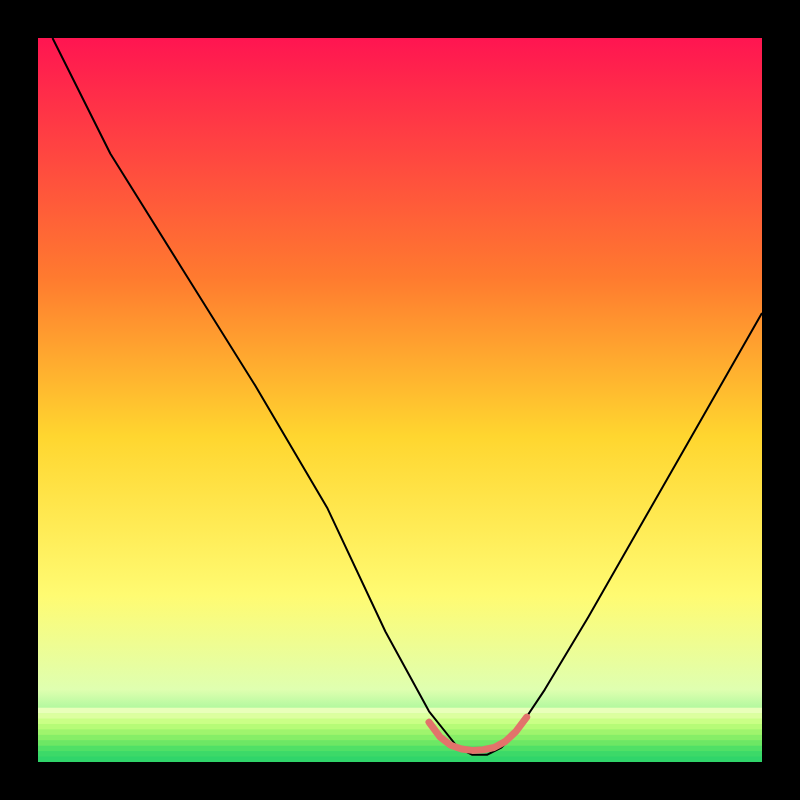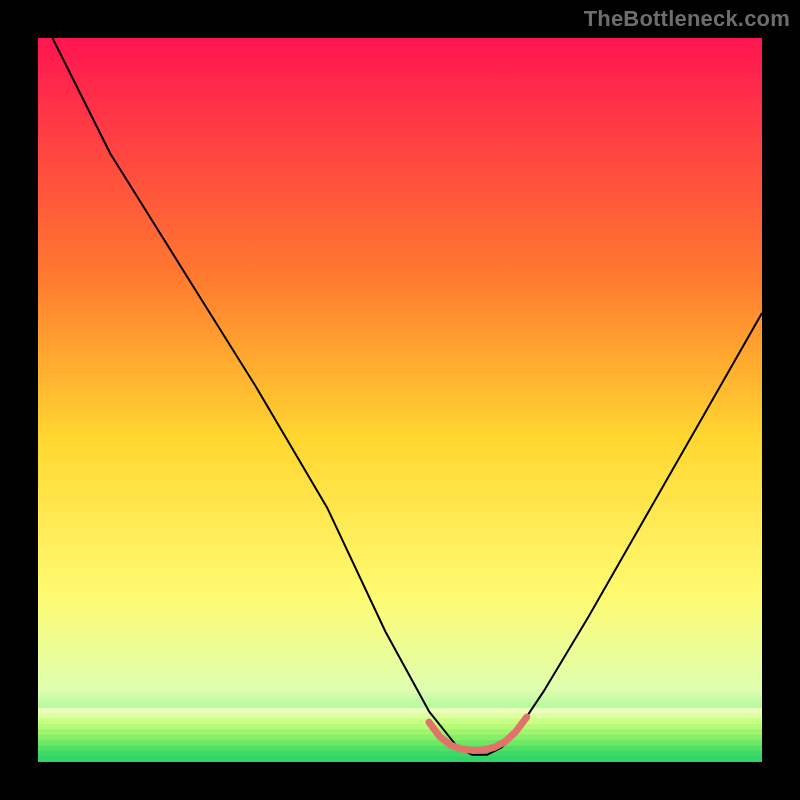--- a/index.html
+++ b/index.html
@@ -34,21 +34,20 @@
     font-weight: 600;
     letter-spacing: 0.2px;
   }
   svg { display: block; }
 </style>
 </head>
 <body>
 
 <div class="outer">
 
-  <div class="watermark">TheBottleneck.com</div>
 
   <div class="plot">
     <svg id="chart-svg" width="724" height="724" viewBox="0 0 724 724">
         <defs>
           <linearGradient id="bg-grad" x1="0" y1="0" x2="0" y2="1">
             <stop offset="0%" stop-color="#ff1551"></stop>
             <stop offset="33%" stop-color="#ff7a2f"></stop>
             <stop offset="55%" stop-color="#ffd62f"></stop>
             <stop offset="77%" stop-color="#fffb72"></stop>
             <stop offset="90%" stop-color="#dfffb0"></stop>

